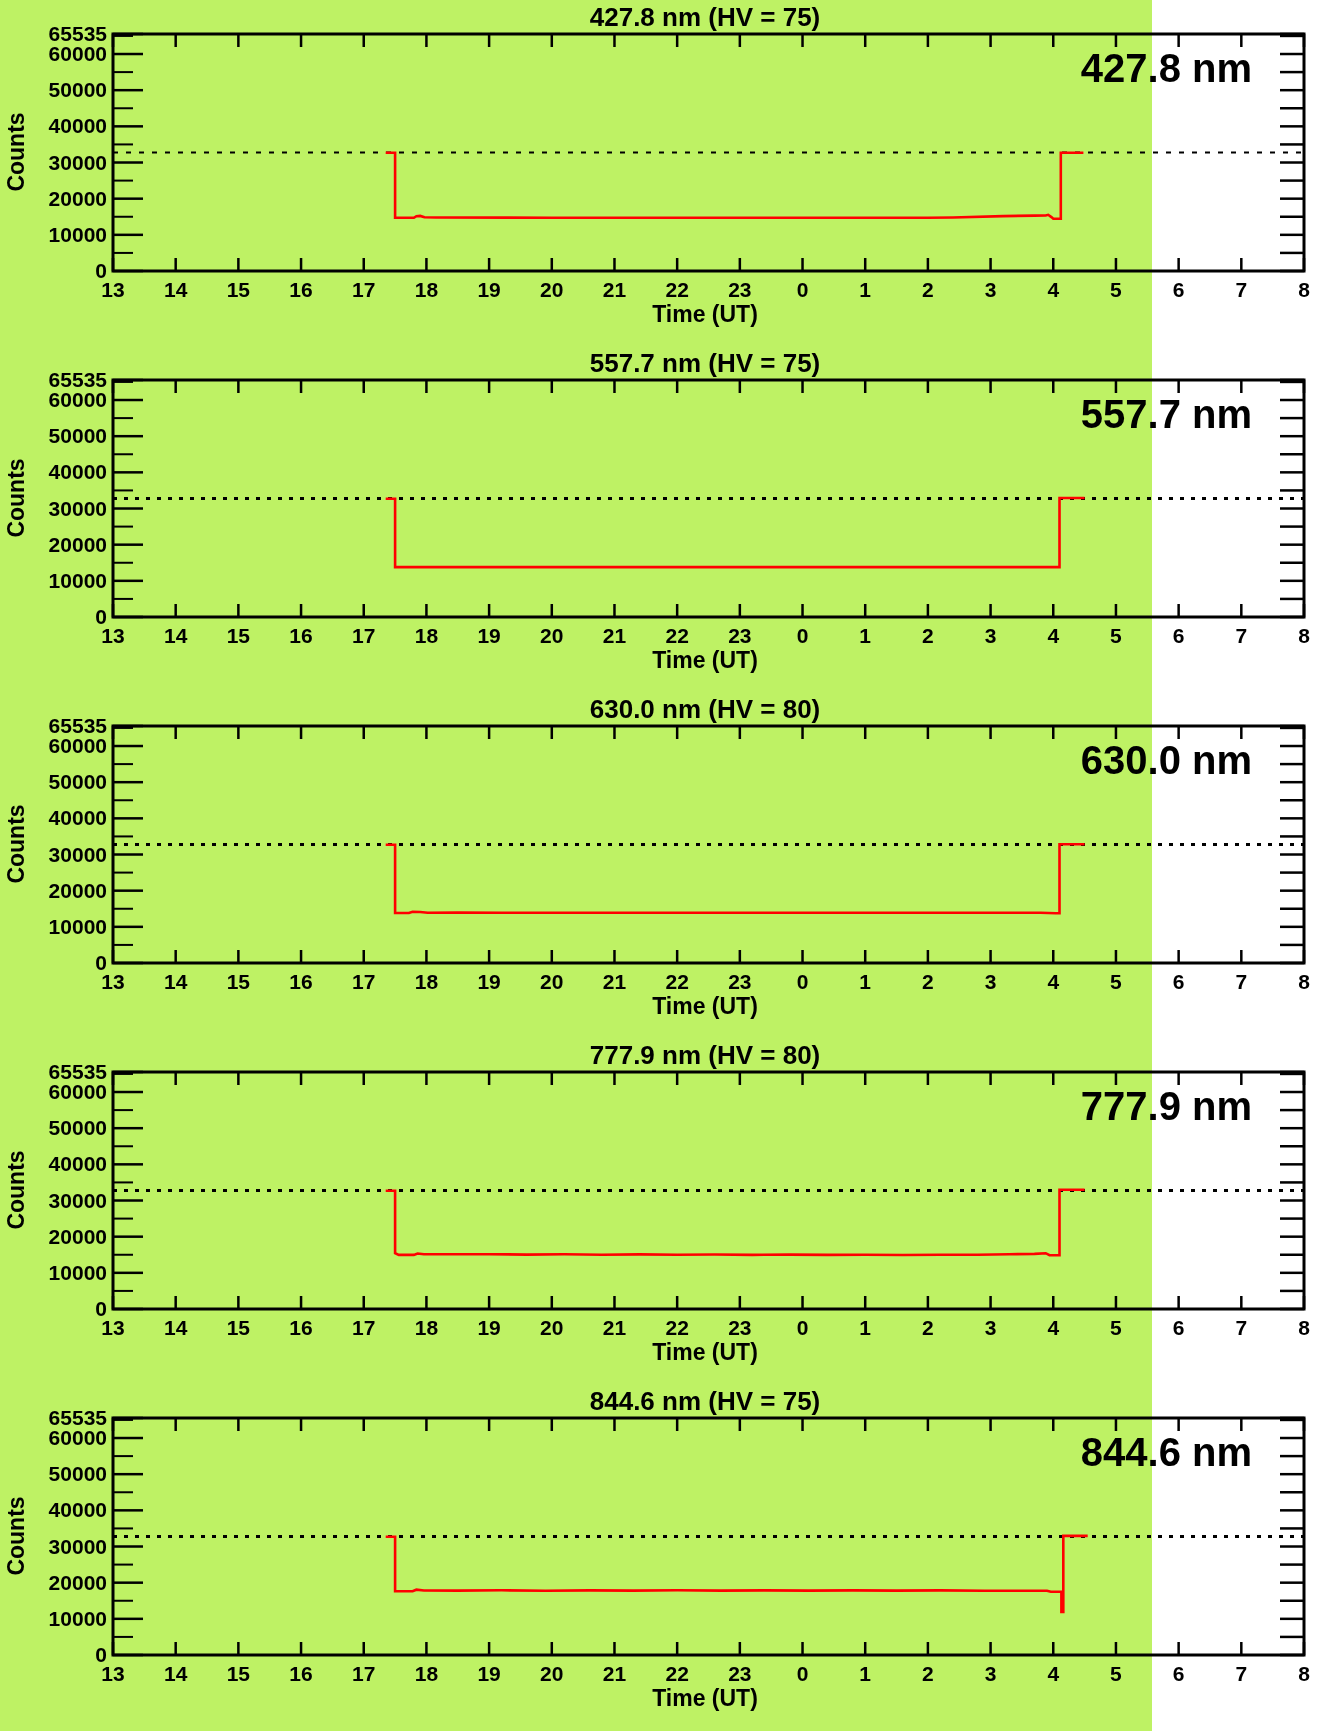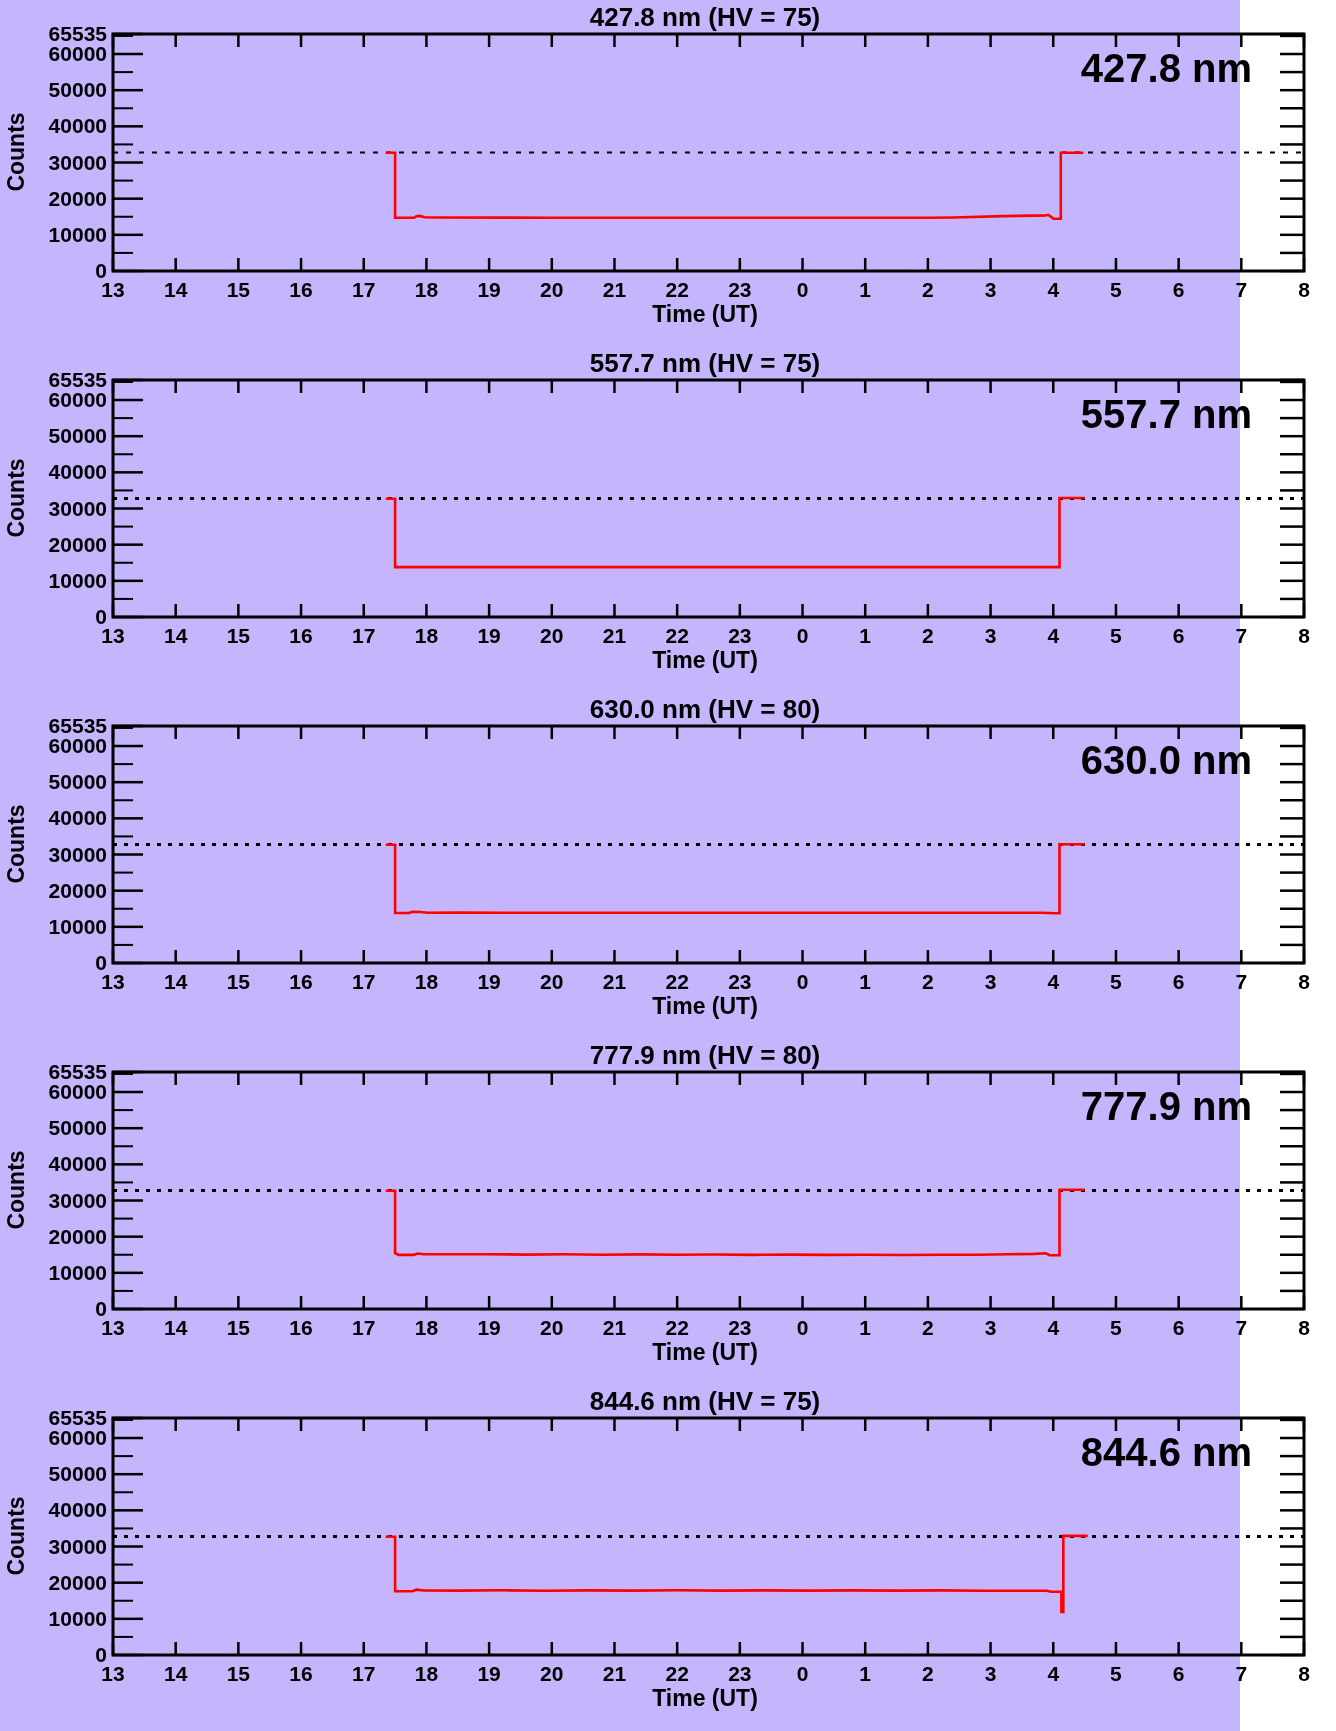--- a/index.html
+++ b/index.html
@@ -1,17 +1,17 @@
 <!DOCTYPE html>
 <html><head>
 <meta charset="utf-8">
 <style>
   html,body{margin:0;padding:0;background:#ffffff;}
   body{width:1336px;}
-  .page{width:1240px;height:1731px;background:#c4b5fd;}
+  .page{width:1152px;height:1731px;background:#bef264;}
   svg.chart{display:block;}
   svg text{font-family:"Liberation Sans","DejaVu Sans",sans-serif;font-weight:bold;fill:#000000;}
   .title-text{font-size:26px;}
   .panel-label-text{font-size:40px;}
   .axis-label-text{font-size:23px;}
   .tick-label-text{font-size:21px;}
 </style>
 </head>
 <body>
 

